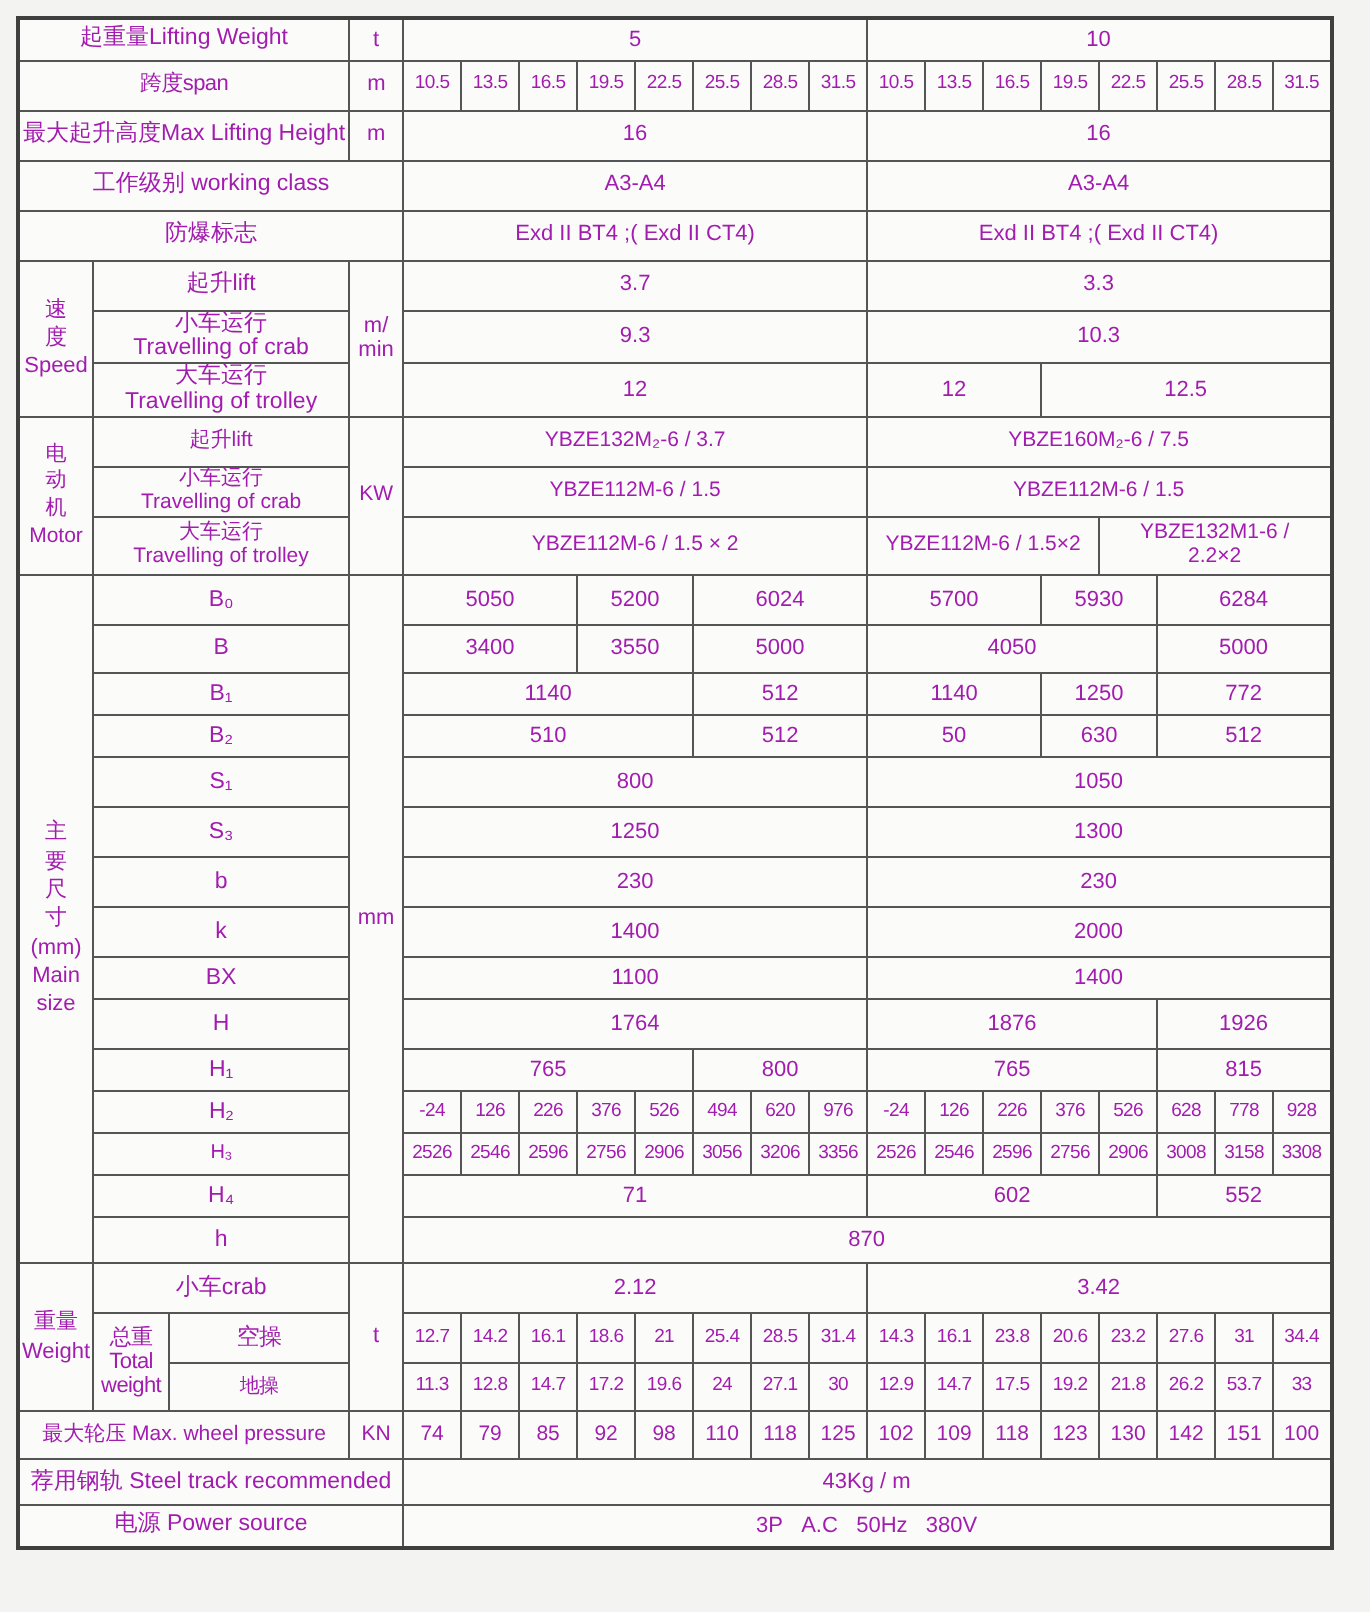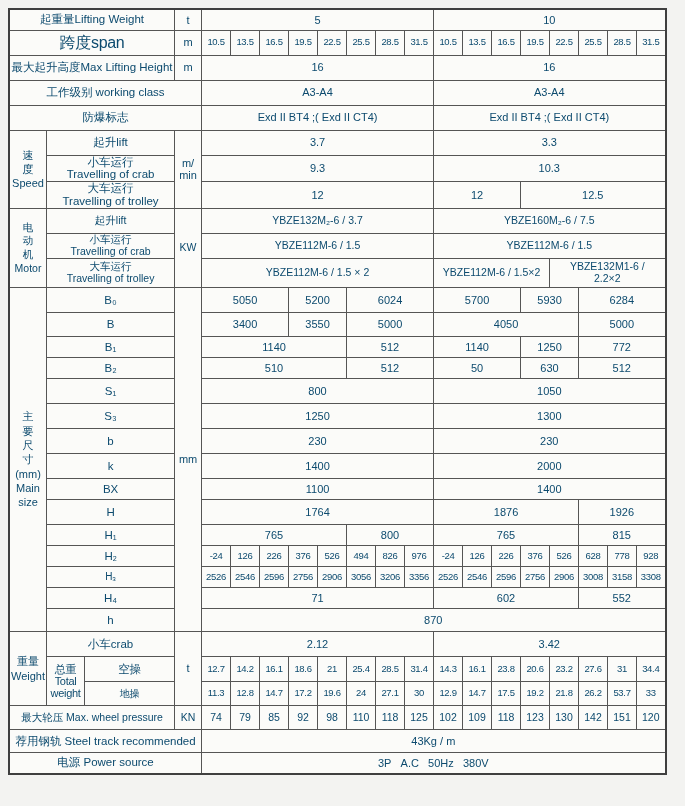--- a/index.html
+++ b/index.html
@@ -1,18 +1,18 @@
 <!DOCTYPE html>
 <html><head>
 <meta charset="utf-8">
 <style>
   html,body{margin:0;padding:0;background:#f3f3f1;}
   body{width:685px;height:806px;font-family:"Liberation Sans",sans-serif;}
   .wrap{padding:8px 0 0 8px;}
-  table{border-collapse:collapse;table-layout:fixed;background:#fbfbf9;color:#0c4a6e;
+  table{border-collapse:collapse;table-layout:fixed;background:#fbfbf9;color:#a21caf;
         border:2px solid #3f3f3f;}
   td{border:1px solid #555;text-align:center;vertical-align:middle;
      font-size:11px;line-height:1.12;padding:0 1px;overflow:hidden;}
   .lbl{font-size:11.5px;}
   .two{white-space:pre-line;}
   .vert{white-space:pre-line;font-size:11px;line-height:1.3;}
   .unit{white-space:pre-line;}
   .pre{white-space:pre-line;}
   tr.dense td{font-size:9.5px;letter-spacing:-0.3px;padding:0;}
   tr.mid td{font-size:10.5px;}
@@ -47,21 +47,21 @@
   <tbody>
 
   <tr style="height:21px">
     <td colspan="3" class="lbl">起重量Lifting Weight</td>
     <td class="unit">t</td>
   <td colspan="8">5</td>
           <td colspan="8">10</td>
         </tr>
 
   <tr style="height:25px" class="dense">
-    <td colspan="3" class="lbl" style="font-size:16px">跨度span</td>
+    <td colspan="3" class="lbl" style="font-size:11px">跨度span</td>
     <td class="unit" style="font-size:11px">m</td>
   <td>10.5</td>
           <td>13.5</td>
           <td>16.5</td>
           <td>19.5</td>
           <td>22.5</td>
           <td>25.5</td>
           <td>28.5</td>
           <td>31.5</td>
           <td>10.5</td>
@@ -222,21 +222,21 @@
           <td colspan="3">815</td>
         </tr>
   <tr style="height:21px" class="dense">
     <td colspan="2" class="lbl" style="font-size:11.5px">H₂</td>
   <td>-24</td>
           <td>126</td>
           <td>226</td>
           <td>376</td>
           <td>526</td>
           <td>494</td>
-          <td>826</td>
+          <td>620</td>
           <td>976</td>
           <td>-24</td>
           <td>126</td>
           <td>226</td>
           <td>376</td>
           <td>526</td>
           <td>628</td>
           <td>778</td>
           <td>928</td>
         </tr>
@@ -331,21 +331,21 @@
           <td>110</td>
           <td>118</td>
           <td>125</td>
           <td>102</td>
           <td>109</td>
           <td>118</td>
           <td>123</td>
           <td>130</td>
           <td>142</td>
           <td>151</td>
-          <td>120</td>
+          <td>100</td>
         </tr>
 
   <tr style="height:23px">
     <td colspan="4" class="lbl">荐用钢轨 Steel track recommended</td>
   <td colspan="16">43Kg / m</td>
         </tr>
 
   <tr style="height:21px">
     <td colspan="4" class="lbl">电源 Power source</td>
   <td colspan="16">3P&nbsp;&nbsp;&nbsp;A.C&nbsp;&nbsp;&nbsp;50Hz&nbsp;&nbsp;&nbsp;380V</td>

